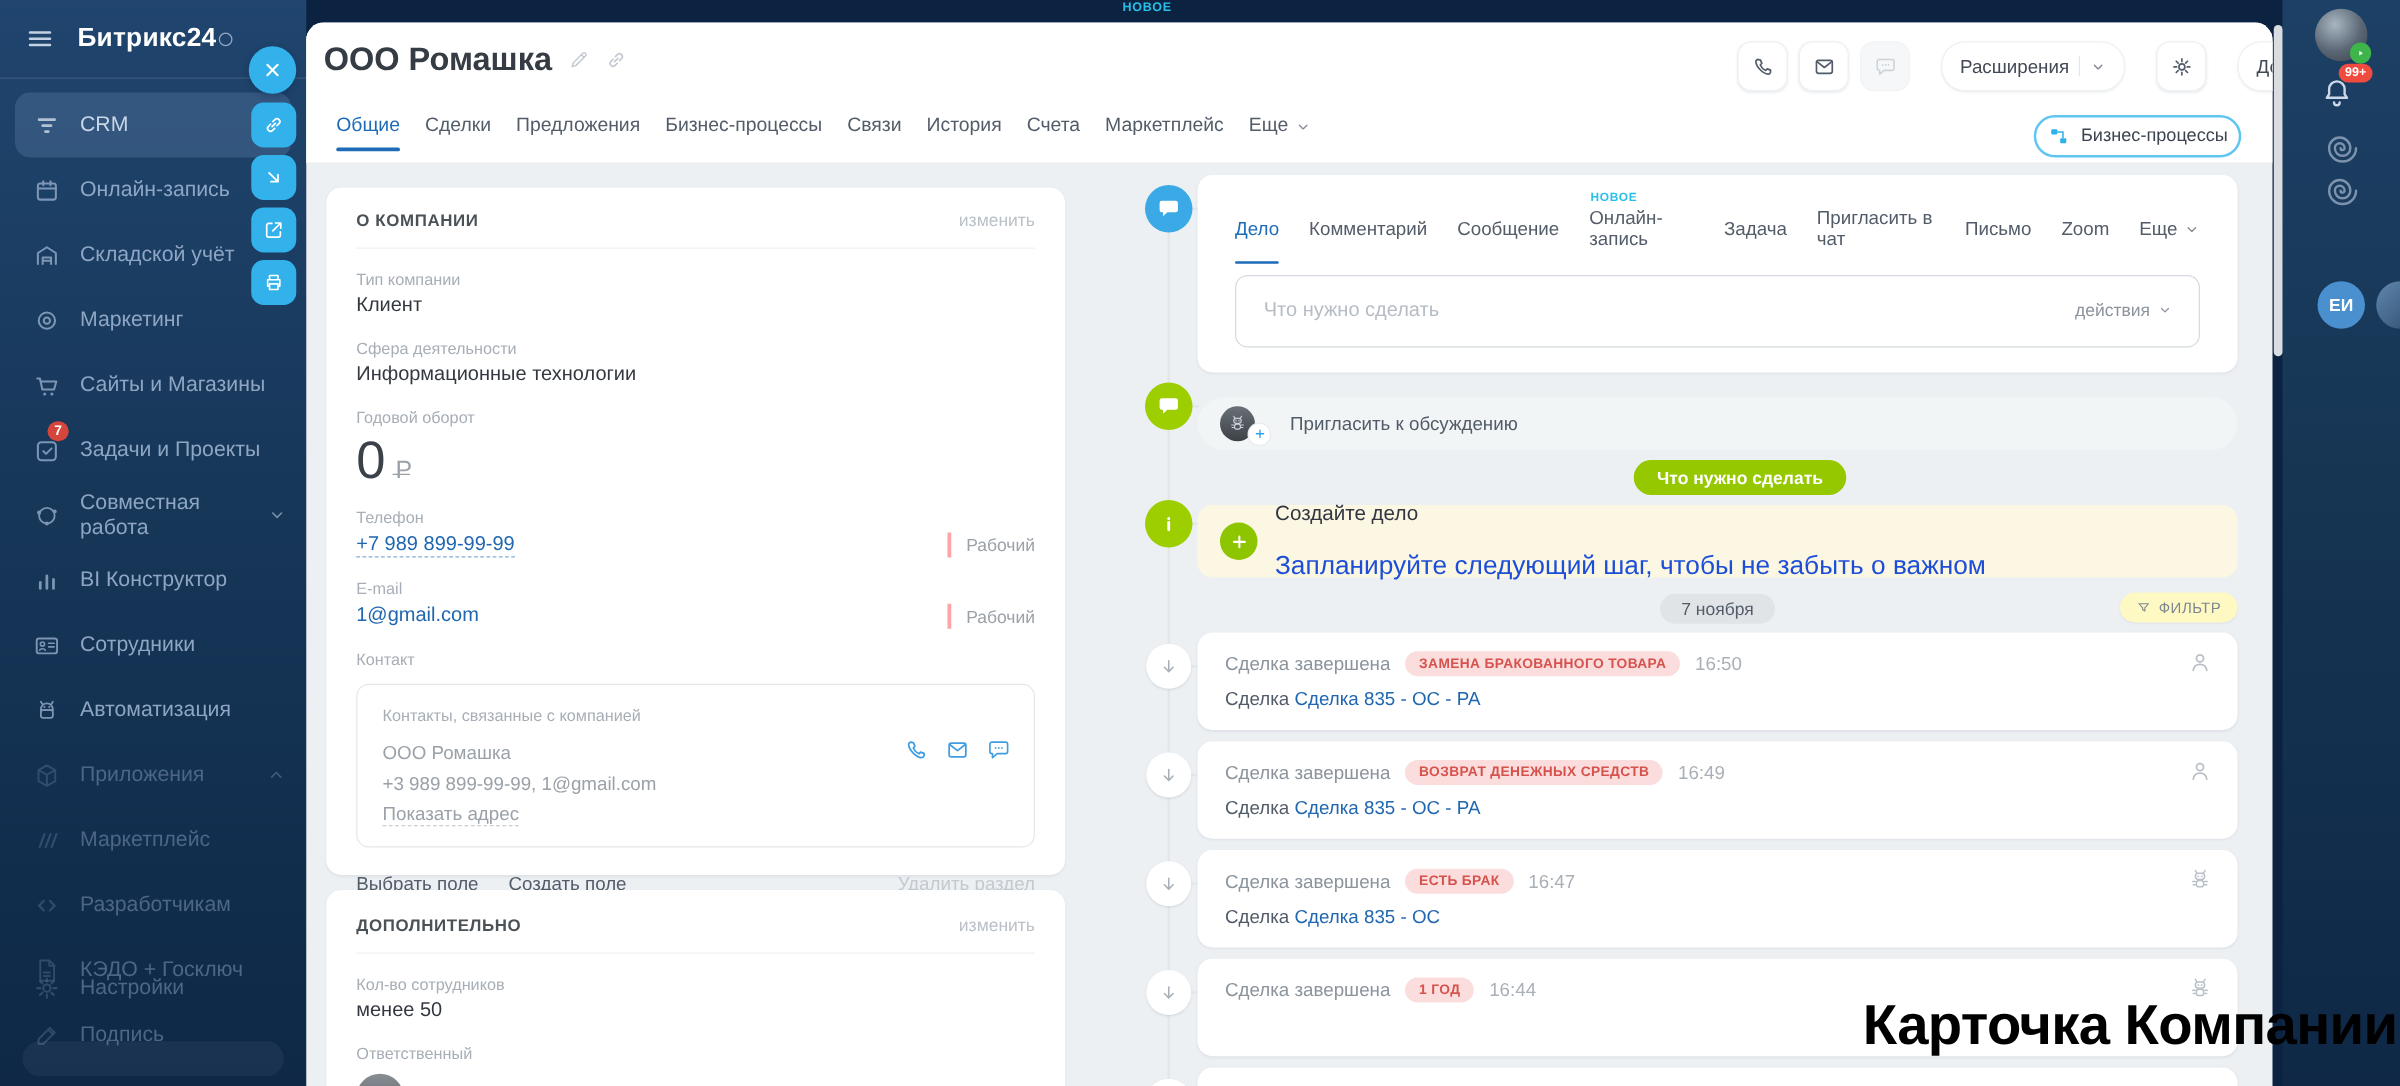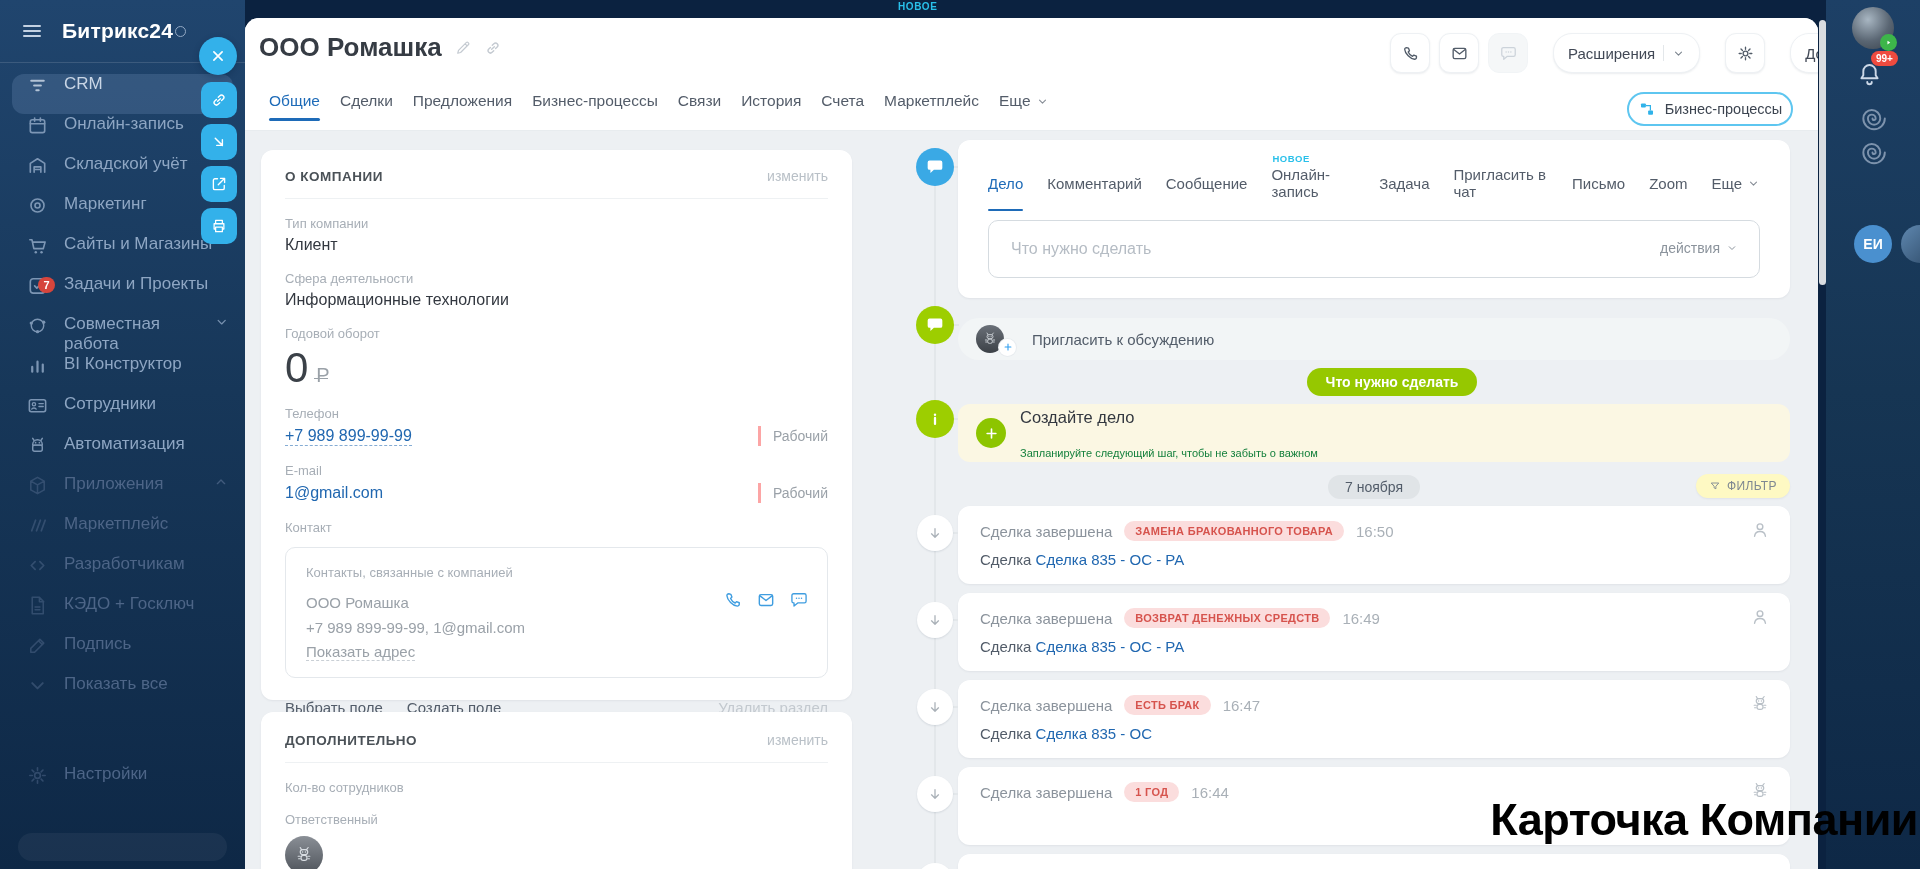--- a/index.html
+++ b/index.html
@@ -10,21 +10,21 @@
 
   
   .sidebar{position:absolute;left:0;top:0;width:245px;height:869px;
     background:linear-gradient(180deg,#20456e 0%,#173759 45%,#0e2846 100%);}
   .sb-head{display:flex;align-items:center;height:62px;padding-left:20px;color:#fff}
   .sb-burger{width:24px;height:24px;color:#c3d1e2}
   .sb-logo{margin-left:18px;font-size:21px;font-weight:700;color:#fff;letter-spacing:.2px}
   .sb-logo-sup{display:inline-block;width:9px;height:9px;border:1.5px solid #93a9c4;border-radius:50%;margin-left:2px;vertical-align:top;margin-top:1px}
   .sb-div{height:1px;background:rgba(255,255,255,.13);margin:0 0 0 0}
   .sb-items{position:absolute;top:74px;left:0;right:0}
-  .sb-item{display:flex;height:40px;padding:0 16px 0 26px;color:#8ea6c3;font-size:17px;position:relative;cursor:pointer}
+  .sb-item{display:flex;align-items:center;height:52px;padding:0 16px 0 26px;color:#8ea6c3;font-size:17px;position:relative;cursor:pointer}
   .sb-item .icn{width:23px;height:23px;margin-right:15px;opacity:.85}
   .sb-item.active{background:rgba(130,165,205,.22);border-radius:12px;margin:0 12px;padding:0 10px 0 14px;color:#c9d6e6}
   .sb-item.dim{color:#4d6587}
   .sb-item.dim .icn{opacity:.55}
   .sb-badge{position:absolute;left:38px;top:3px;background:#d6453c;color:#fff;font-size:11px;font-weight:700;min-width:11px;height:16px;border-radius:9px;display:flex;align-items:center;justify-content:center;padding:0 3px}
   .sb-chev{margin-left:auto;width:16px;height:16px;opacity:.8}
   .sb-settings{position:absolute;top:764px;left:0;right:0}
   .sb-footpill{position:absolute;left:18px;right:18px;bottom:8px;height:28px;border-radius:15px;background:rgba(255,255,255,.05)}
 
   
@@ -115,21 +115,21 @@
   .iv-plus{width:17px;height:17px;border-radius:50%;background:#fff;color:#2f9ff0;display:flex;align-items:center;justify-content:center;
     margin-left:-13px;transform:translateY(8px);box-shadow:0 0 0 1px #e8ecef}
   .iv-plus .icn{width:10px;height:10px}
   .iv-txt{margin-left:8px}
   .hintrow{display:flex;justify-content:center;margin-top:8px}
   .hintpill{background:#96c800;color:#fff;font-weight:700;font-size:14px;padding:6px 19px;border-radius:16px;margin-left:36px}
   .yellow{margin-top:8px;background:#fbf7e3;border-radius:12px;padding:9px 18px;display:flex;gap:14px;align-items:center;height:58px;box-sizing:border-box}
   .y-plus{width:30px;height:30px;border-radius:50%;background:#8dc500;color:#fff;display:flex;align-items:center;justify-content:center;cursor:pointer}
   .y-plus .icn{width:15px;height:15px}
   .y-t1{font-size:16.5px;color:#333840}
-  .y-t2{font-size:11px;color:#15803d;margin-top:20px}
+  .y-t2{font-size:21px;color:#1d4ed8;margin-top:20px}
   .daterow{display:flex;align-items:center;justify-content:center;margin-top:12px;position:relative;height:26px}
   .datepill{background:#e0e4e7;border-radius:14px;padding:4px 17px;font-size:14px;color:#525c69}
   .filterbtn{position:absolute;right:0;top:0;background:#fef9c3;border-radius:14px;padding:5px 13px;font-size:12px;color:#7e8791;
     display:flex;gap:6px;align-items:center;letter-spacing:.4px;box-shadow:0 1px 2px rgba(60,80,100,.08);cursor:pointer}
   .filterbtn .icn{width:12px;height:12px}
   .entry{position:relative;margin-top:9px;background:#fff;border-radius:12px;padding:15px 22px;height:78px;box-sizing:border-box;
     box-shadow:0 1px 2px rgba(60,80,100,.08)}
   .entry:first-of-type{margin-top:6px}
   .e-l1{display:flex;align-items:center;gap:12px}
   .e-title{font-size:15px;color:#8b939c}
@@ -673,38 +673,39 @@
 
             <svg class="icn" style="color:#3f9de0">
               <use href="#i-mail"></use>
             </svg>
 
             <svg class="icn faded" style="color:#3f9de0">
               <use href="#i-chatdots"></use>
             </svg>
           </div>
         <div class="cbox-co">ООО Ромашка</div>
-        <div class="cbox-det">+7 989 899-99-99, 1@gmail.com</div>
+        <div class="cbox-det">+3 989 899-99-99, 1@gmail.com</div>
         <span class="cbox-addr">Показать адрес</span>
       </div>
 
       <div class="frow">
         <span class="fl">Выбрать поле</span>
         <span class="fl">Создать поле</span>
         <span class="fremove">Удалить раздел</span>
       </div>
     </div>
 
     <div class="card card2">
       <div class="sec-head">
         <span class="sec-title">ДОПОЛНИТЕЛЬНО</span>
         <span class="sec-edit">изменить</span>
       </div>
       <div class="sec-div"></div>
       <div class="f-lab">Кол-во сотрудников</div>
+      <div class="f-val">менее 50</div>
       <div class="f-lab">Ответственный</div>
       <div class="resp-av">
         <svg class="icn" style="width:20px;height:20px">
             <use href="#i-bug"></use>
           </svg>
       </div>
     </div>
 
     <div class="rail"></div>
     <div class="rconn" style="top:148px"></div>

